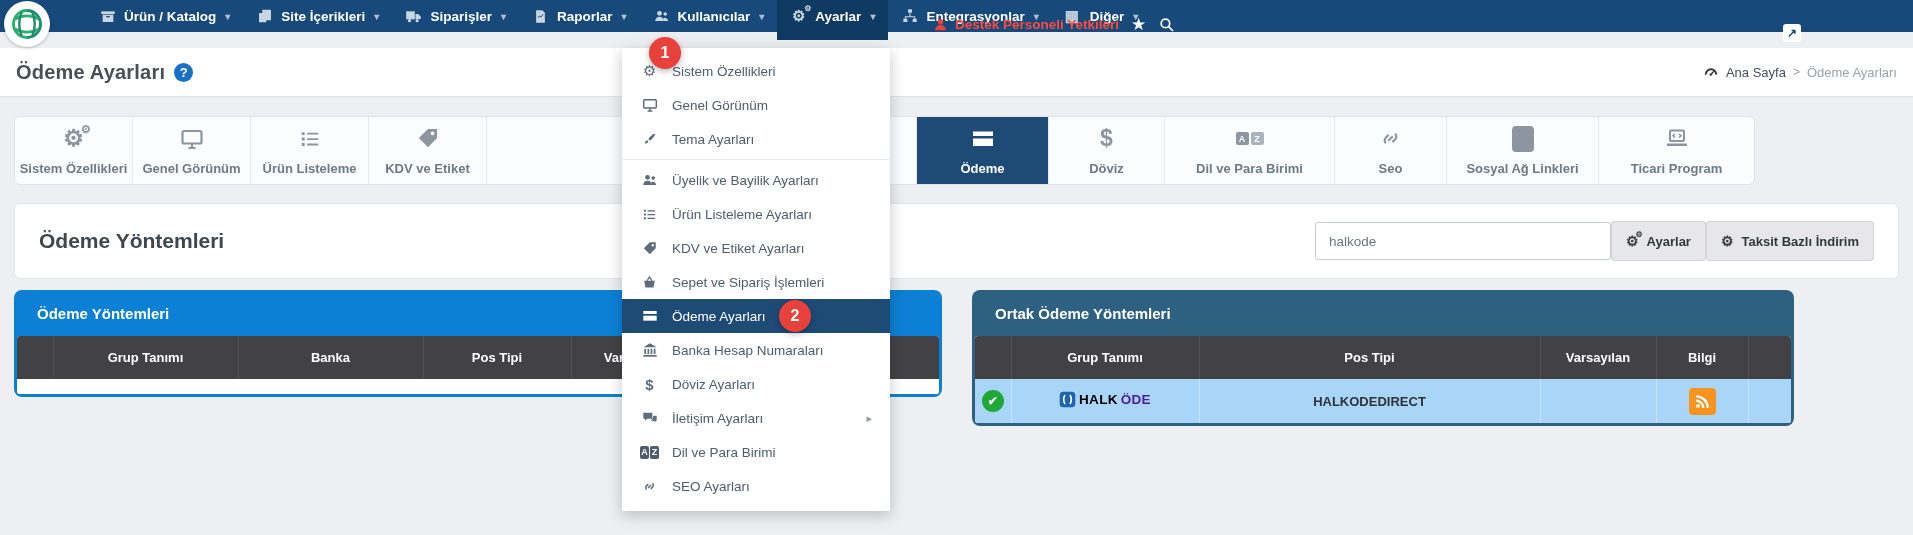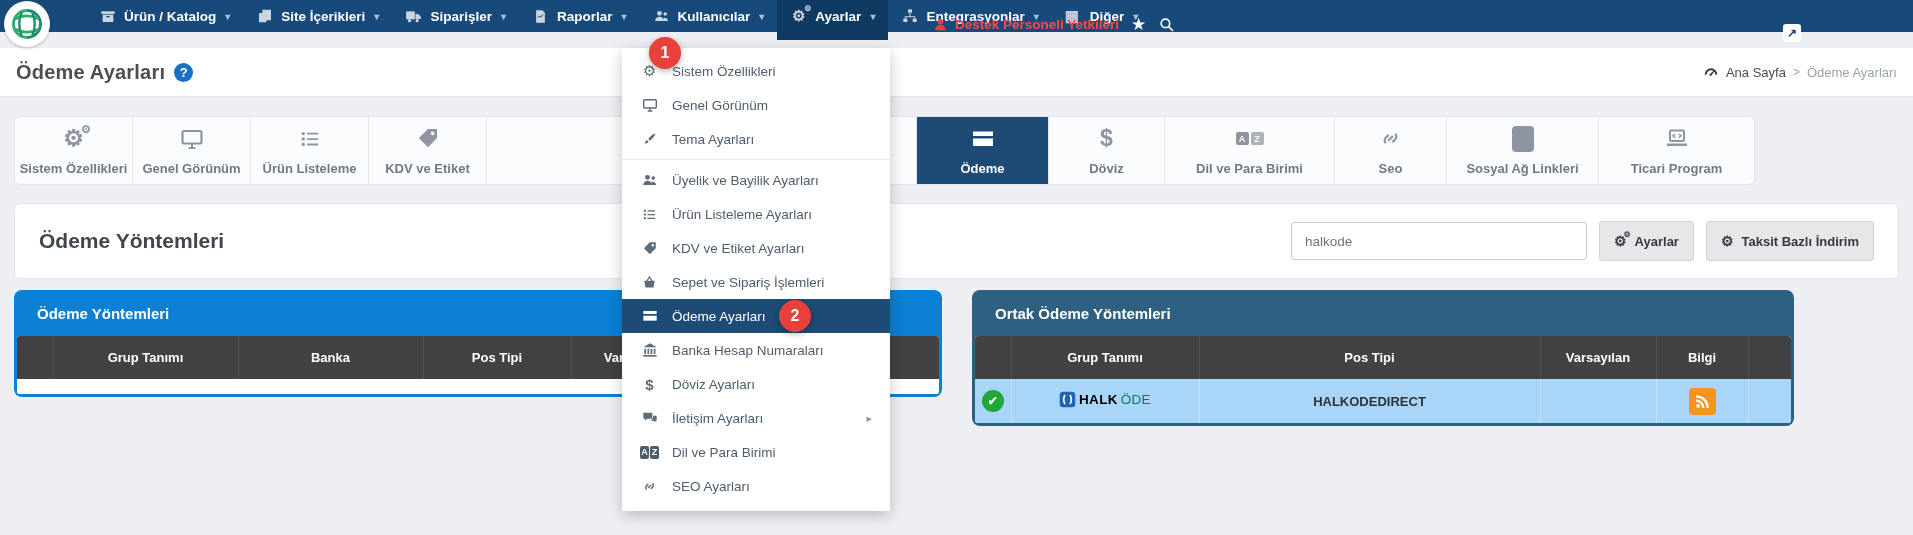--- a/index.html
+++ b/index.html
@@ -52,21 +52,21 @@
   .langbox{display:flex;gap:2px;align-items:center}
   .langbox b{width:13px;height:13px;border-radius:2px;background:#8d96a0;color:#fbfcfd;font-size:9px;
              display:flex;align-items:center;justify-content:center}
   .langbox b.lo{background:#aab2bb}
   .dollar{font-size:24px;font-weight:bold}
 
   
   .section-card{position:absolute;left:14px;top:203px;width:1885px;height:76px;background:#fff;border:1px solid #e1e4e8;
                 border-radius:6px;display:flex;align-items:center;padding:0 24px;box-sizing:border-box;z-index:3;}
   .section-title{font-size:21px;font-weight:bold;color:#3f464d}
-  .section-right{margin-left:auto;display:flex;align-items:center;gap:12px}
+  .section-right{margin-left:auto;display:flex;align-items:center;}
   .search-input{width:296px;height:38px;border:1px solid #c8cdd3;border-radius:3px;padding:0 13px;font-size:13.5px;
                 color:#6d757d;font-family:"Liberation Sans",sans-serif;outline:none;box-sizing:border-box}
   .btn{height:38px;background:#e7e7e9;border:1px solid #d2d4d7;border-radius:3px;display:flex;align-items:center;gap:8px;
        padding:0 14px;font-size:13px;font-weight:bold;color:#33383d;cursor:pointer;white-space:nowrap}
   .btn .gico{font-size:14px;color:#3a3f45}
 
   
   .panel{position:absolute;top:290px;border-radius:8px;padding:0 3px 3px;box-sizing:border-box;}
   .panel-left{left:14px;width:928px;background:#0b80d4;}
   .panel-right{left:972px;width:822px;background:#2e6181;}
@@ -77,21 +77,21 @@
                 border-right:1px solid #525155;padding:0;}
   table.grid th:last-child{border-right:none}
   .empty-row td{height:13px;background:#fff;}
   .data-row td{height:42px;background:#a9d5f8;border-right:1px solid #c6e2fa;text-align:center;vertical-align:middle;
                font-size:13px;font-weight:bold;color:#2e3338;position:relative;}
   .data-row td:last-child{border-right:none}
   .okcheck{width:22px;height:22px;border-radius:50%;background:#21a737;color:#fff;font-size:12px;
            display:inline-flex;align-items:center;justify-content:center;}
   .brand{display:inline-flex;align-items:center;gap:3px;cursor:default}
   .brand .b1{color:#000000;font-weight:bold;font-size:13.5px;letter-spacing:.3px}
-  .brand .b2{color:#0f766e;font-weight:normal;font-size:13.5px;letter-spacing:.3px}
+  .brand .b2{color:#4c1d95;font-weight:bold;font-size:13.5px;letter-spacing:.3px}
   .rss{width:27px;height:27px;border-radius:4px;background:#f7941e;display:inline-flex;align-items:center;justify-content:center;cursor:pointer}
   .act-btn{position:absolute;left:57px;top:4px;width:33px;height:34px;background:#3f9f4c;border-radius:3px;
            display:flex;align-items:center;justify-content:center;color:#fff;font-size:15px;cursor:pointer;box-shadow:0 1px 2px rgba(0,0,0,.2)}
   .tooltip{position:absolute;left:44px;top:-28px;height:25px;padding:0 10px;background:#161616;color:#fff;font-size:12.5px;
            border-radius:3px;display:flex;align-items:center;z-index:8;white-space:nowrap}
   .tooltip:after{content:"";position:absolute;left:50%;bottom:-5px;margin-left:-5px;border:5px solid transparent;border-top-color:#161616;border-bottom:none}
   .cursor-hand{position:absolute;left:62px;top:19px;z-index:9;pointer-events:none}
 
   
   .dropdown{position:absolute;left:622px;top:48px;width:268px;background:#fff;padding:6px 0 8px;z-index:40;

